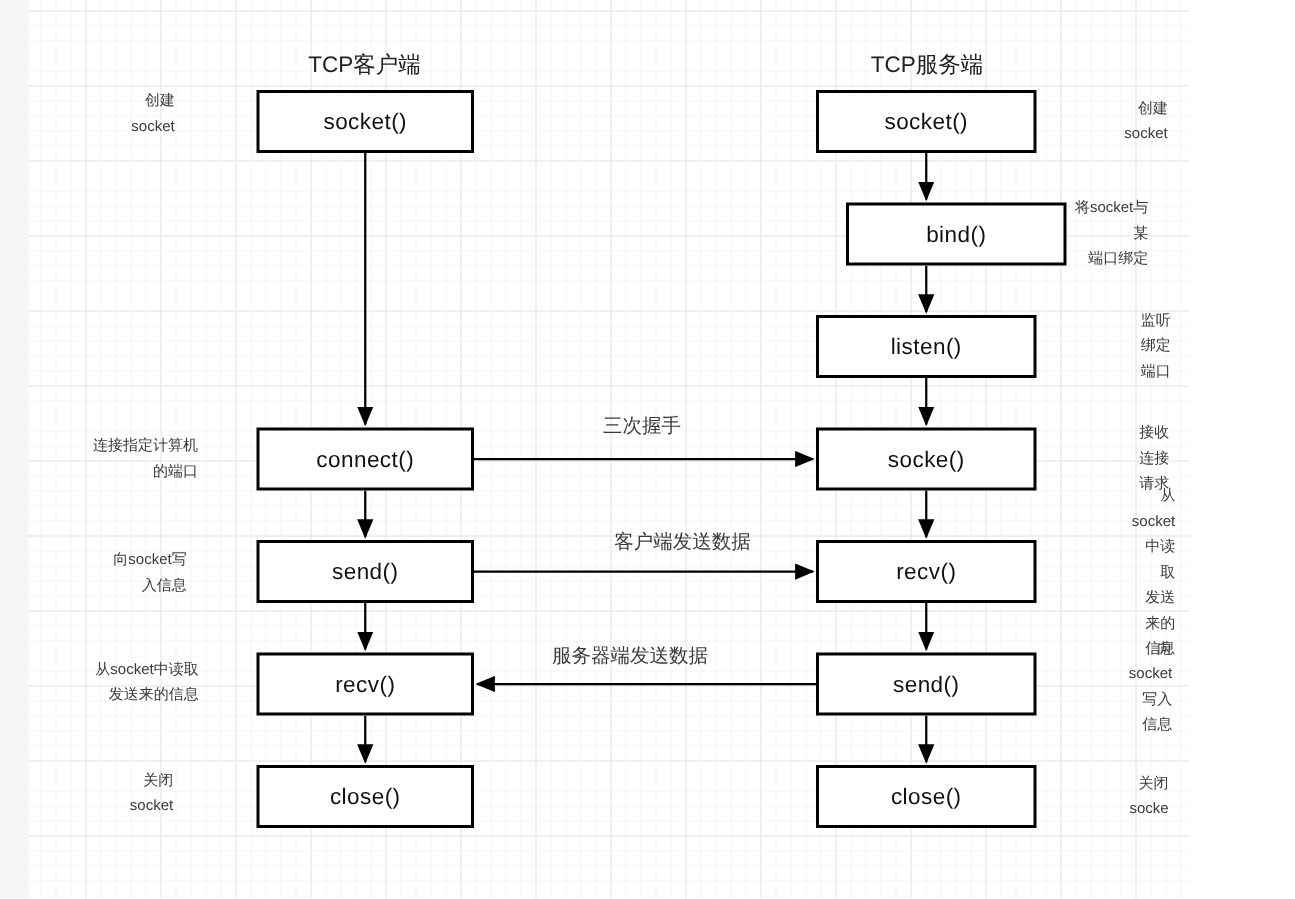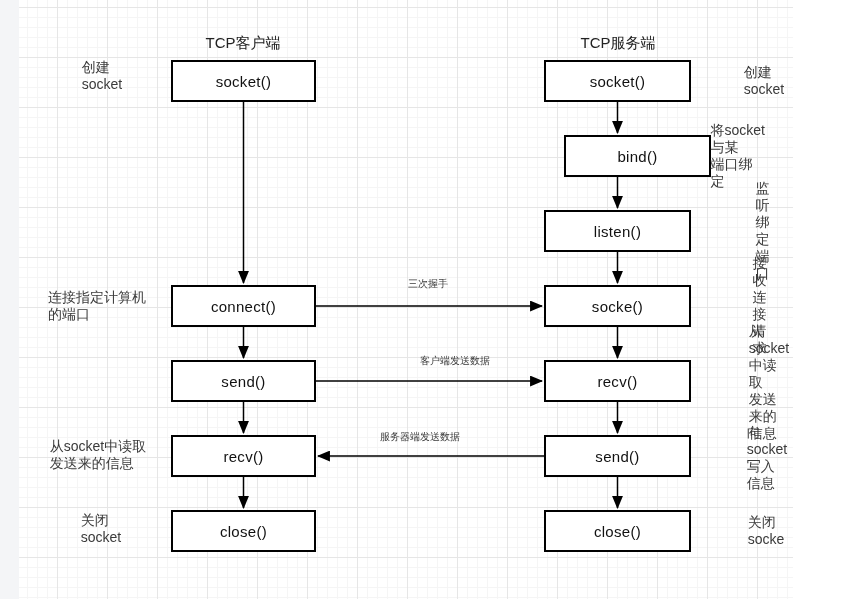--- a/index.html
+++ b/index.html
@@ -23,26 +23,26 @@
     display:flex; align-items:center; justify-content:center;
     font-size:15px; color:#111; letter-spacing:0.3px;
   }
   .fbox.server { width:147px; }
   .coltitle {
     position:absolute; transform:translateX(-50%);
     font-size:15px; color:#222; white-space:nowrap;
   }
   .note {
     position:absolute; transform:translate(-50%,-50%);
-    text-align:left; white-space:pre-line;
-    font-size:14px; line-height:17px; color:#3a3a3a;
+    text-align:right; white-space:pre-line;
+    font-size:10px; line-height:17px; color:#3a3a3a;
   }
   .edgelabel {
     position:absolute; transform:translate(-50%,-50%);
-    font-size:10px; color:#3a3a3a; white-space:nowrap;
+    font-size:13px; color:#3a3a3a; white-space:nowrap;
   }
 </style>
 </head>
 <body>
 
 <div class="stage">
   <div class="gutter"></div>
 
   <svg class="arrows" width="863" height="599">
     <defs>
@@ -82,20 +82,22 @@
   <div class="fbox server" style="left:544px; top:210px;">listen()</div>
   <div class="fbox server" style="left:544px; top:285px;">socke()</div>
   <div class="fbox server" style="left:544px; top:360px;">recv()</div>
   <div class="fbox server" style="left:544px; top:435px;">send()</div>
   <div class="fbox server" style="left:544px; top:510px;">close()</div>
 
   <div class="note" style="left:102px; top:76px;">创建
 socket</div>
   <div class="note" style="left:97px;  top:306px;">连接指定计算机
 的端口</div>
+  <div class="note" style="left:100px; top:382px;">向socket写
+入信息</div>
   <div class="note" style="left:98px;  top:455px;">从socket中读取
 发送来的信息</div>
   <div class="note" style="left:101px; top:529px;">关闭
 socket</div>
 
   <div class="note" style="left:764px; top:81px;">创建
 socket</div>
   <div class="note" style="left:738px; top:156px;">将socket与某
 端口绑定</div>
   <div class="note" style="left:768px; top:231px;">监听绑定端口</div>

